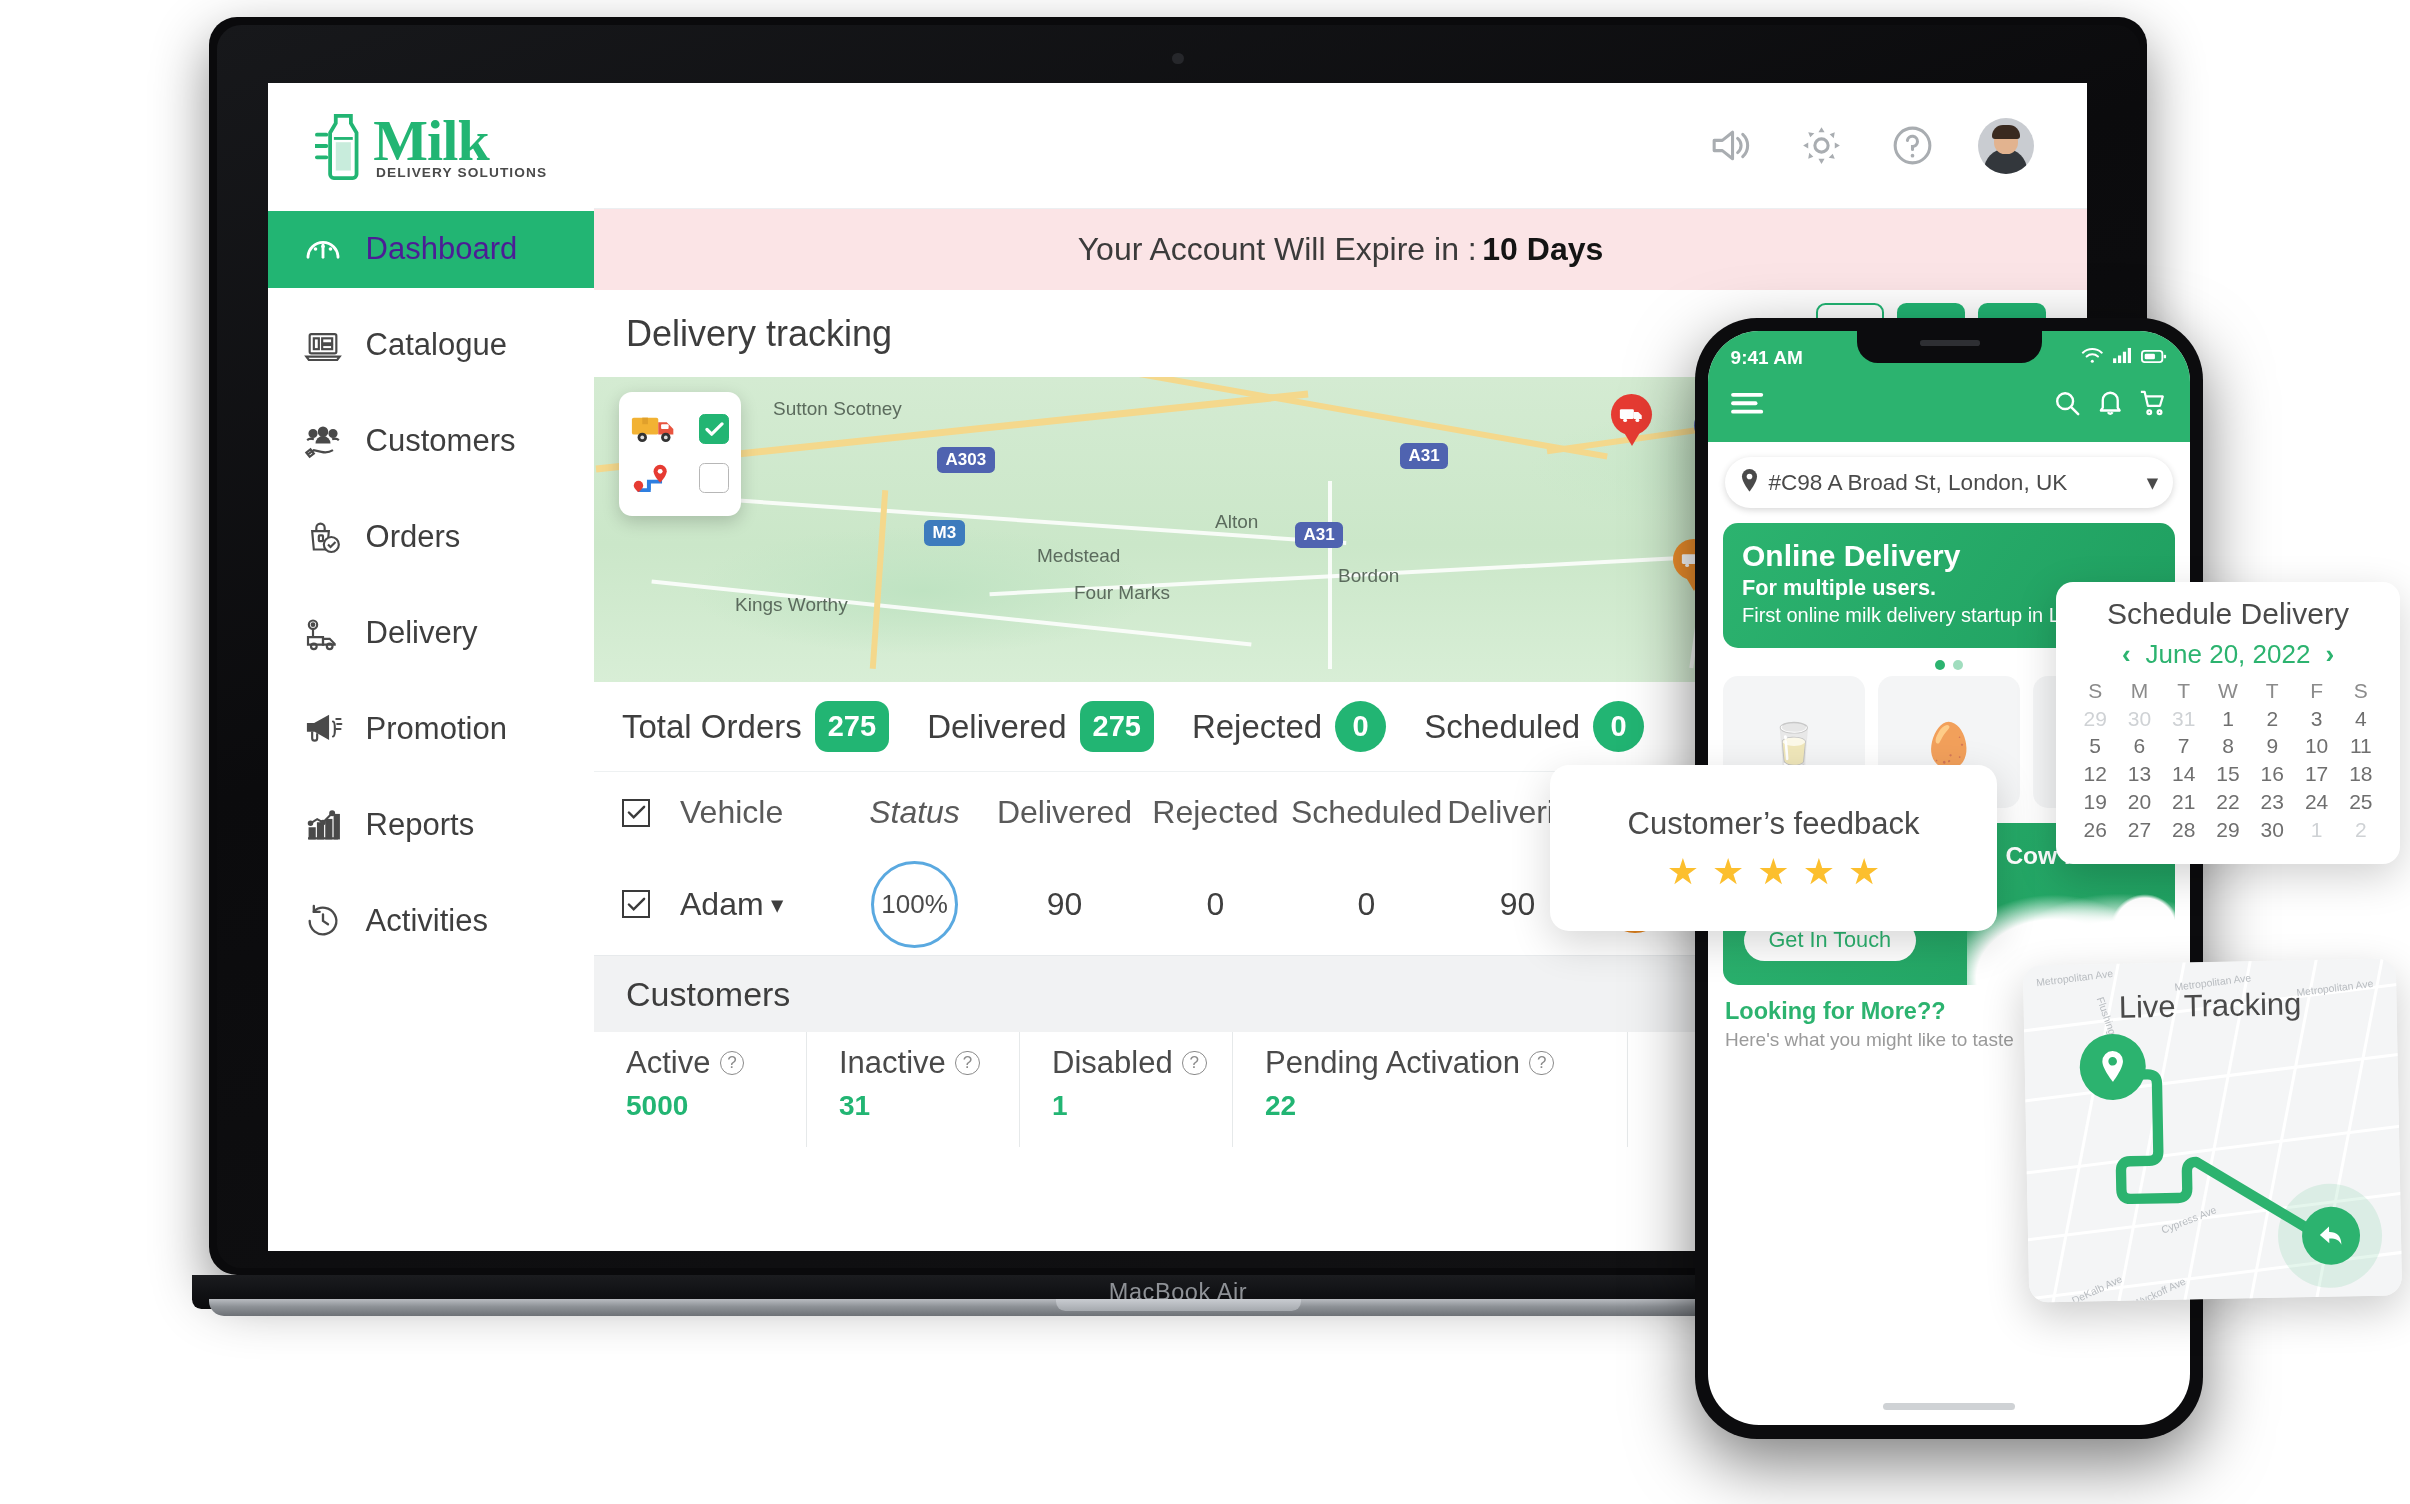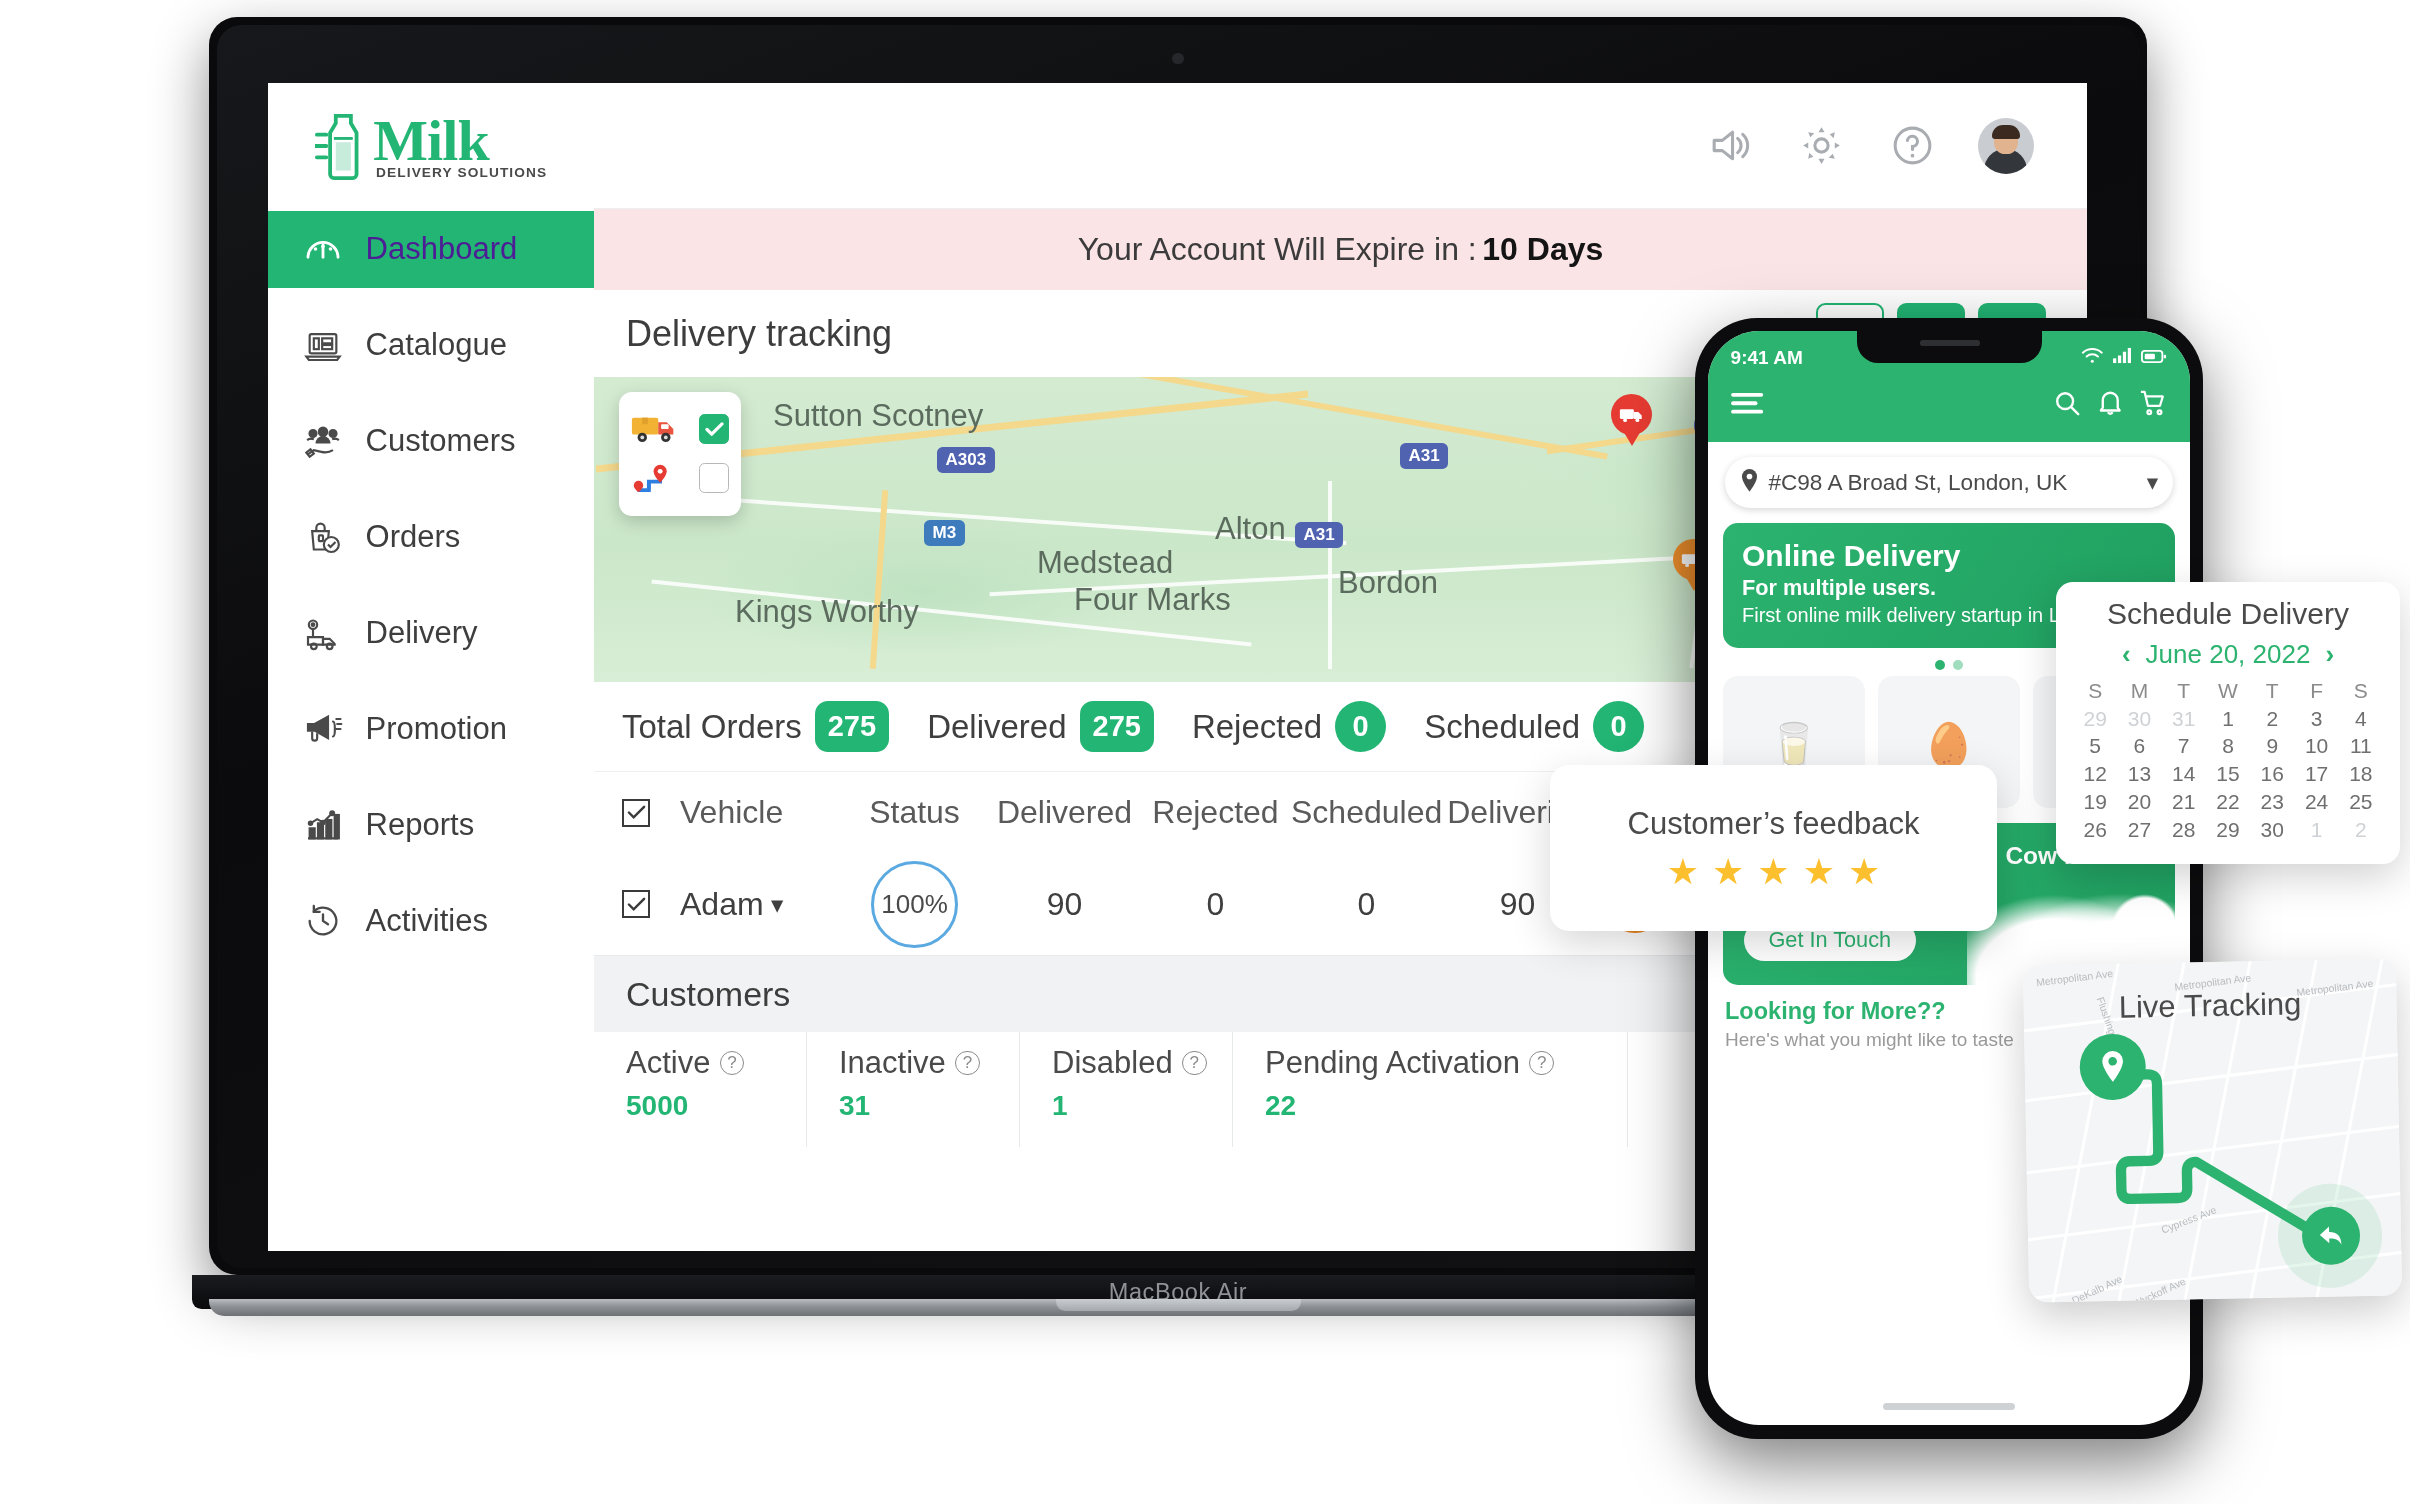--- a/index.html
+++ b/index.html
@@ -110,21 +110,21 @@
   .map-wrap { position: relative; height: 305px; overflow: hidden; background: #cfe8cf; }
   .map-base {
     position: absolute; inset: 0;
     background:
       radial-gradient(closest-side at 22% 70%, #bfe3c2 0%, rgba(191,227,194,0) 70%),
       radial-gradient(closest-side at 78% 30%, #c7e7c8 0%, rgba(199,231,200,0) 70%),
       linear-gradient(180deg,#d4ebd2 0%, #cbe7c9 55%, #d8eed6 100%);
   }
   .road { position: absolute; background: #ffffff; opacity: .85; }
   .road.major { background: #f4d88c; opacity: 1; }
-  .map-label { position: absolute; color: #5b6b5d; font-size: 31px; font-family:"Liberation Sans",sans-serif; }
+  .map-label { position: absolute; color: #5b6b5d; font-size: 19px; font-family:"Liberation Sans",sans-serif; }
   .shield { position:absolute; background:#4f63b0; color:#fff; font-size:17px; font-weight:700; border-radius:5.6px; padding:2.8px 8.5px; }
   .shield.b { background:#3d7bbd; }
   .map-legend {
     position: absolute; left: 24.5px; top: 15px; width: 122px; height: 124px;
     background: #fff; border-radius: 13px; box-shadow: 0 5.6px 17px rgba(0,0,0,.18);
     padding: 13px 11.3px; display: flex; flex-direction: column; justify-content: space-around;
     z-index: 5;
   }
   .legend-row { display: flex; align-items: center; justify-content: space-between; }
   .chk { width: 30px; height: 30px; border-radius: 5.6px; border: 1.9px solid #b7b7b7; background:#fff; cursor:pointer;}
@@ -609,21 +609,21 @@
             <div class="tbl">
               <div class="tbl-head">
                 <span class="c-chk">
                   <span class="sq-chk">
                     <svg viewBox="0 0 20 16">
                         <path d="M2 8l5 5L18 2" fill="none" stroke="#3a3a3a" stroke-width="2.6" stroke-linecap="round"></path>
                       </svg>
                   </span>
                 </span>
                 <span class="c-vehicle c-head" style="text-align:left;display:block;">Vehicle</span>
-                <span class="c-status c-head" style="display:block;">Status</span>
+                <span class="c-status c-head" style="display:block;font-style:italic;">Status</span>
                 <span class="c-num c-head">Delivered</span>
                 <span class="c-num c-head">Rejected</span>
                 <span class="c-num c-head">Scheduled</span>
                 <span class="c-num c-head">Deliveries</span>
               </div>
 
               <div class="tbl-row">
                 <span class="c-chk">
                   <span class="sq-chk">
                     <svg viewBox="0 0 20 16">

